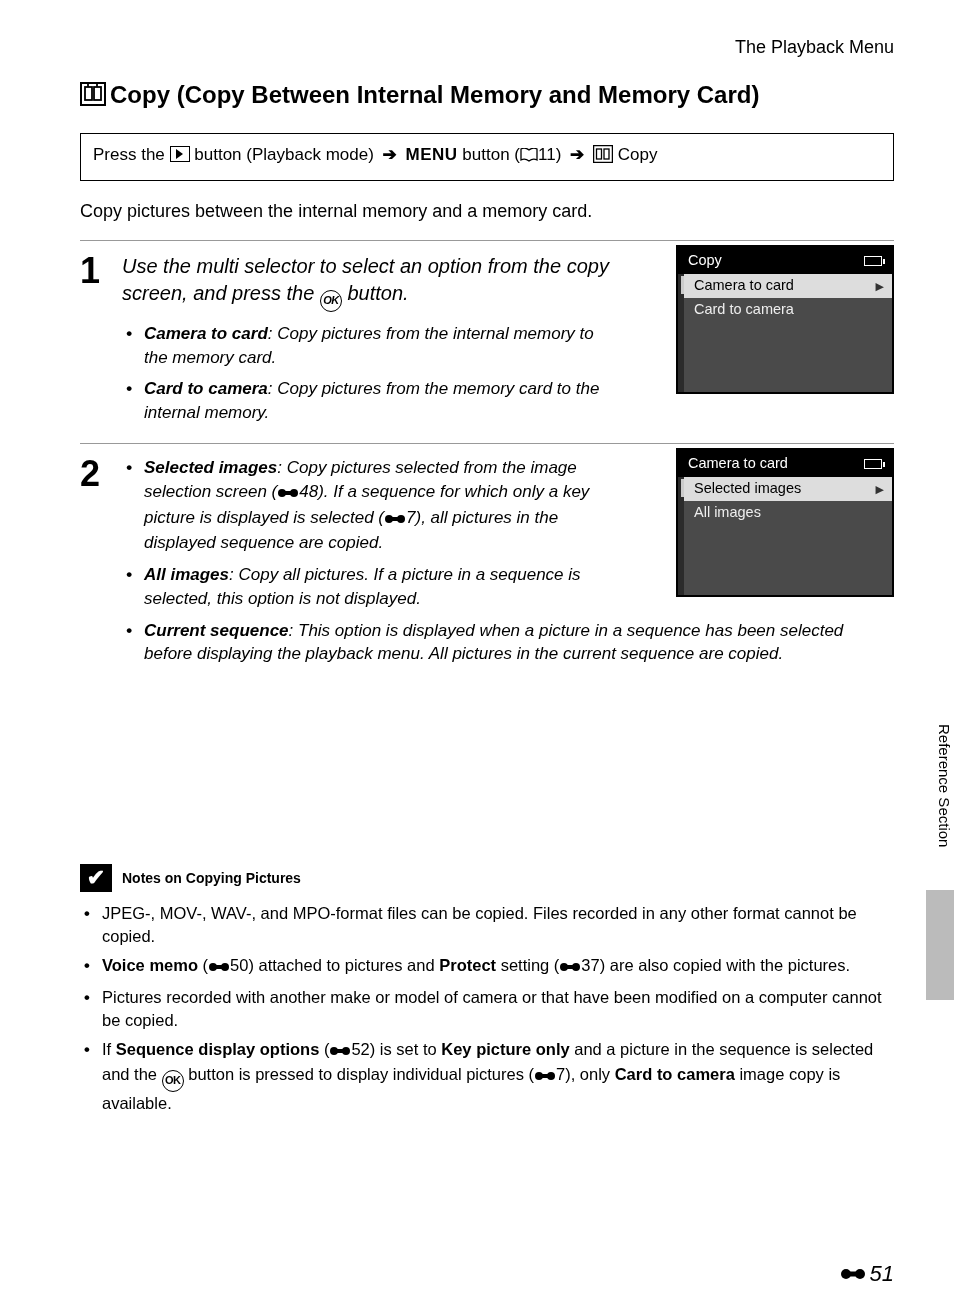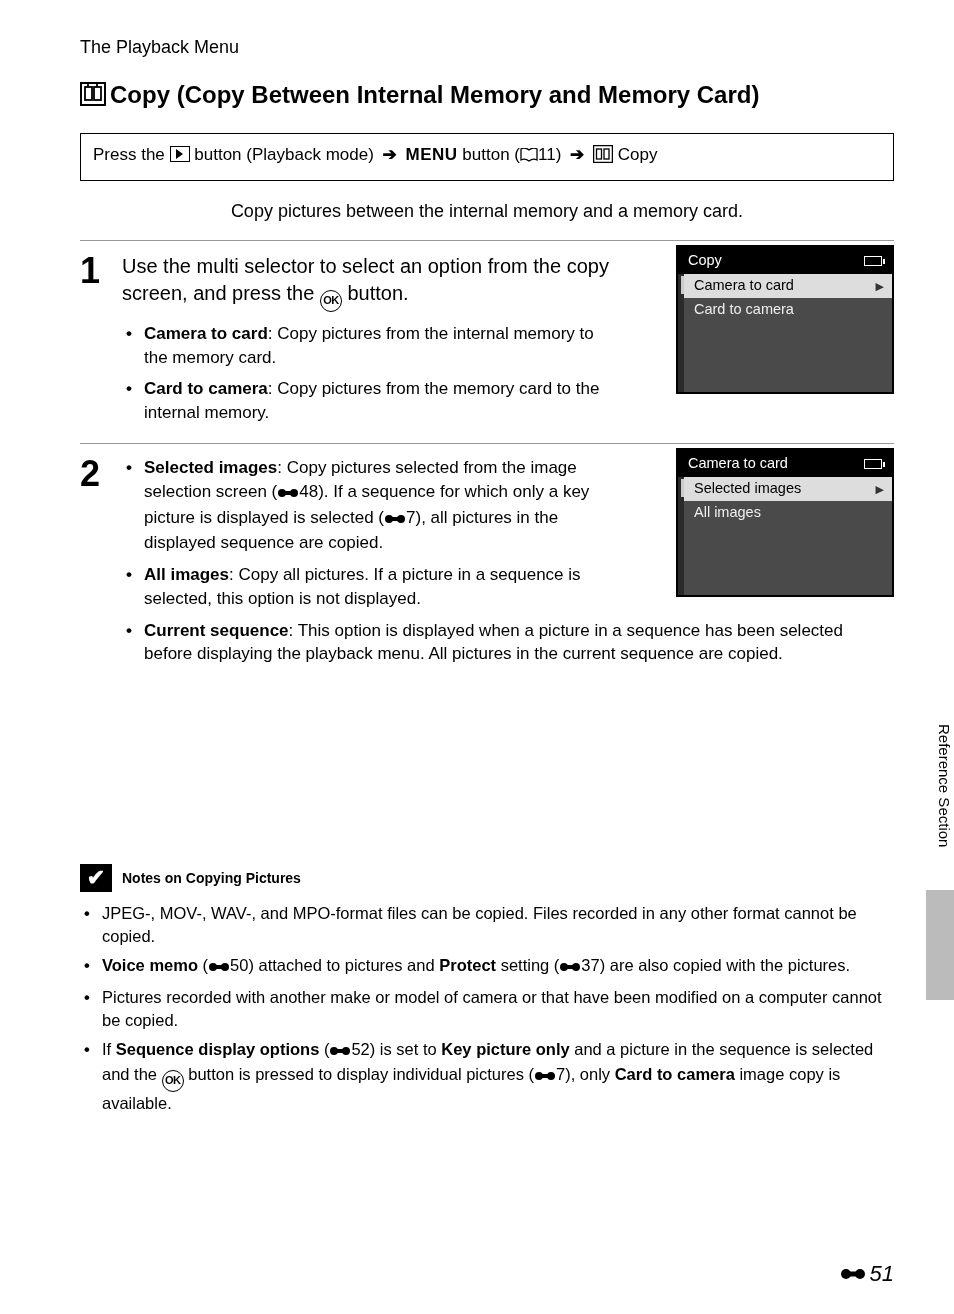--- a/index.html
+++ b/index.html
@@ -12,21 +12,21 @@
     color: #000;
     font-size: 17px;
     line-height: 1.35;
   }
   .page {
     padding: 35px 60px 30px 80px;
     position: relative;
     height: 100%;
   }
   .header-text {
-    text-align: left;
+    text-align: right;
     font-size: 18px;
     margin-bottom: 20px;
   }
   h1.title {
     font-size: 24px;
     font-weight: bold;
     margin-bottom: 20px;
     line-height: 1.3;
   }
   .icon-copy-h1 {
@@ -45,25 +45,25 @@
   .play-btn-icon {
     display:inline-block; border:1.5px solid #000; width:20px; height:16px;
     vertical-align:-2px; position:relative;
   }
   .play-btn-icon::after{
     content:""; position:absolute; left:5px; top:2px;
     border-left:7px solid #000; border-top:5px solid transparent; border-bottom:5px solid transparent;
   }
   .book-icon { display:inline-block; vertical-align:-2px;}
   .copy-small-icon { display:inline-block; vertical-align:-3px;}
-  .intro { font-size:18px; margin-bottom:16px;text-align:center; }
+  .intro { font-size:18px; margin-bottom:16px; }
   .step-block { border-top:1px solid #999; padding-top:12px; margin-bottom:10px; position:relative; }
   .step-row { display:flex; }
   .step-num { font-size:36px; font-weight:bold; width:42px; flex-shrink:0; line-height:1; }
-  .step-content { flex:1; }
+  .step-content { flex:1;font-style:italic; }
   .step-head { font-size:20px; margin-bottom:10px; max-width:520px; }
   .ok-icon {
     display:inline-block; width:22px; height:22px; border:1.7px solid #000; border-radius:50%;
     font-size:11px; font-weight:bold; text-align:center; line-height:19px; vertical-align:-4px;
     letter-spacing:-0.5px;
   }
   ul.bullets { list-style:none; padding-left:22px; max-width:500px; }
   ul.bullets.wide { max-width: 760px; }
   ul.bullets li { position:relative; margin-bottom:8px; font-size:17px; line-height:1.4;}
   ul.bullets li::before {

